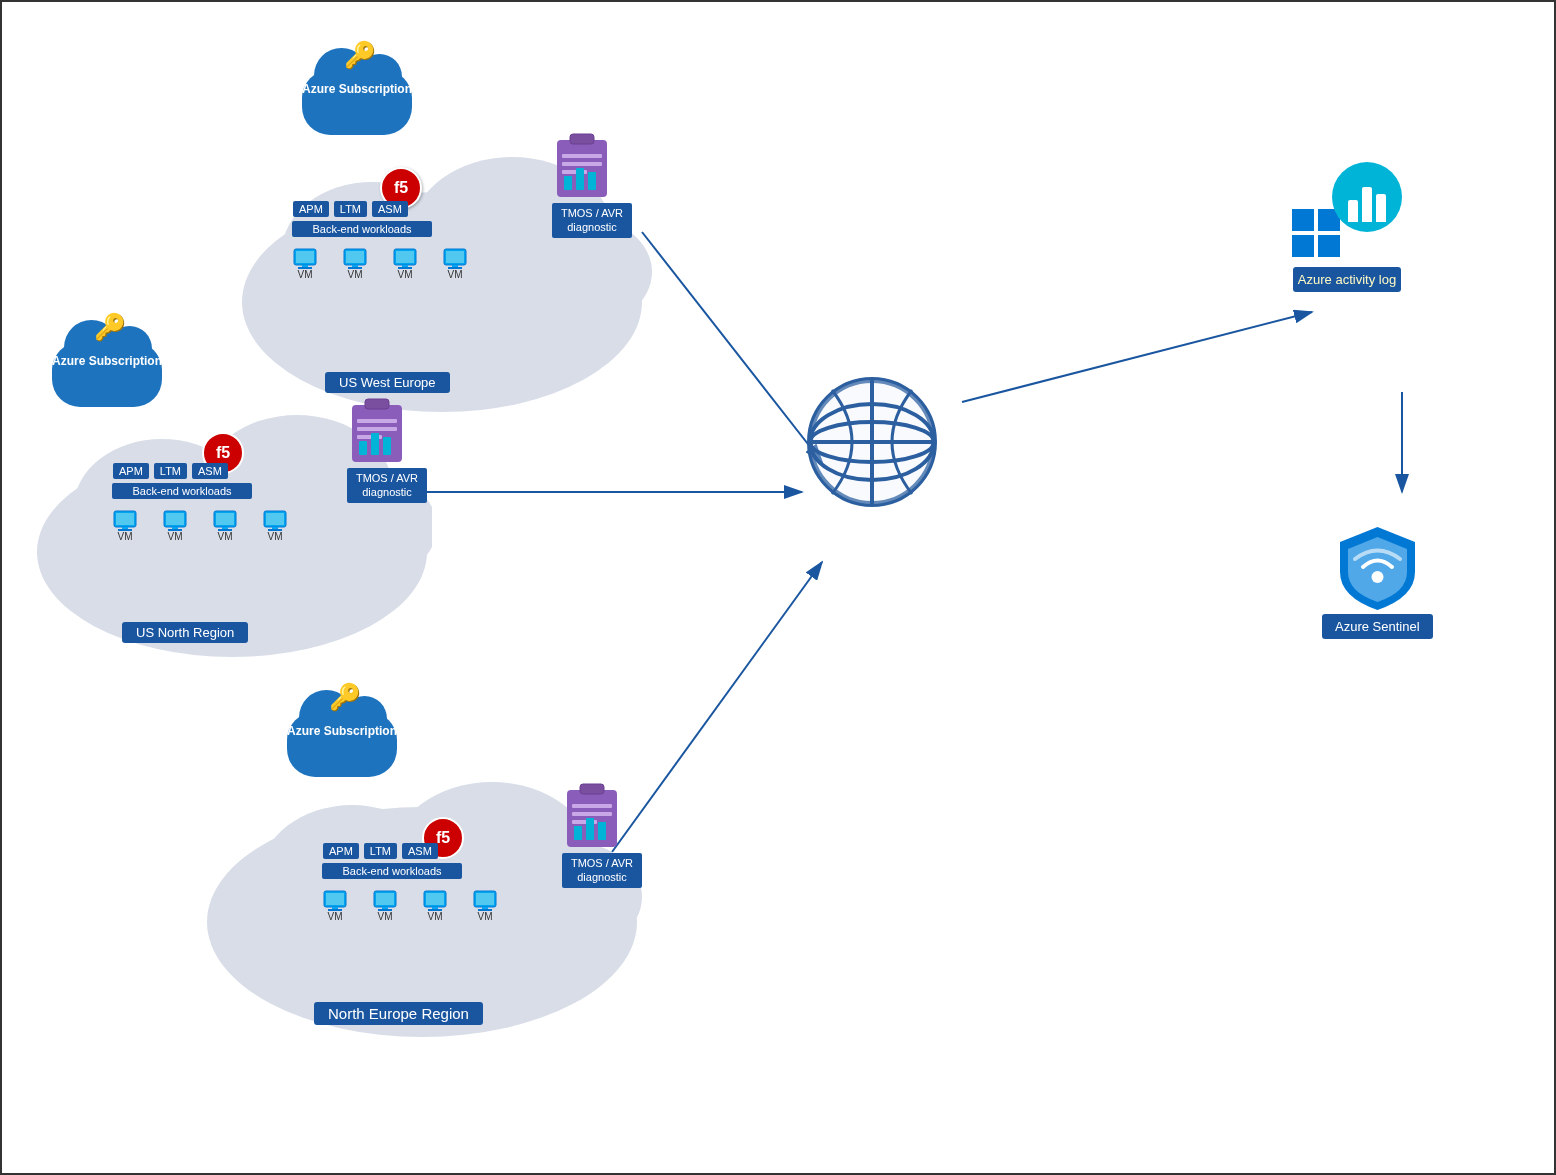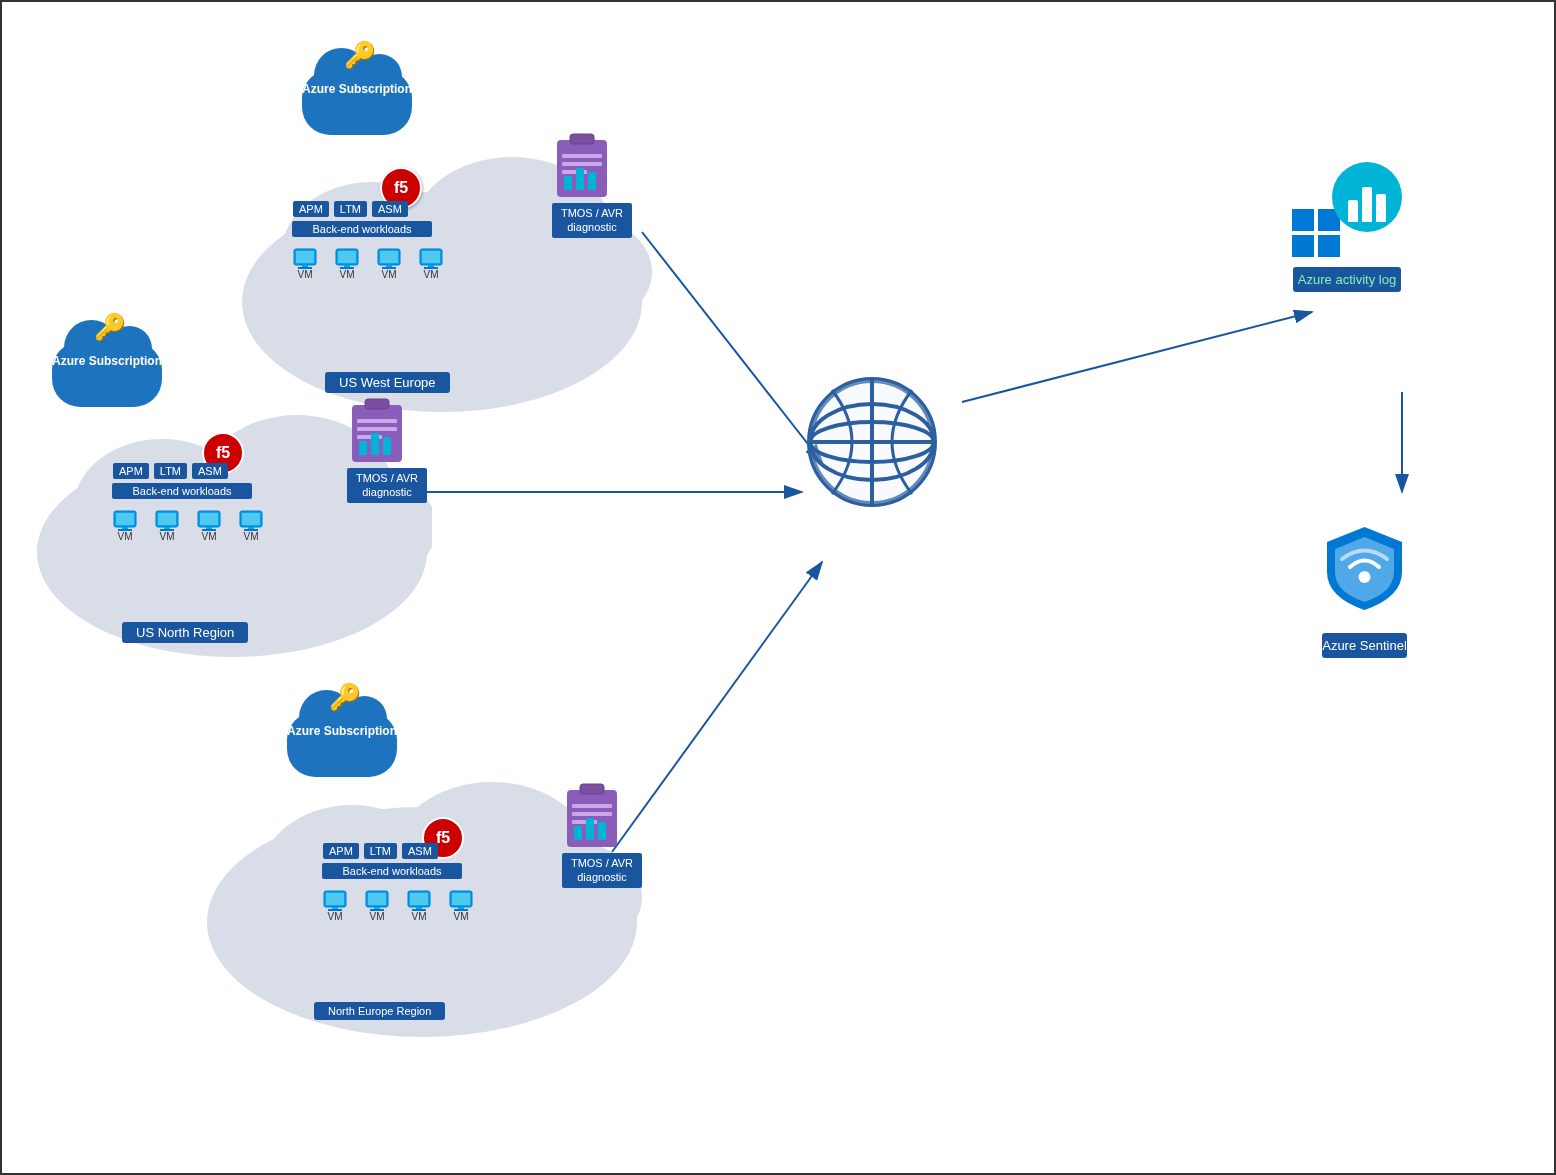--- a/index.html
+++ b/index.html
@@ -31,21 +31,21 @@
     }
 
     .module-row {
       display: flex;
       gap: 3px;
       align-items: center;
     }
 
     .vm-row {
       display: flex;
-      gap: 16px;
+      gap: 24px;
       margin-top: 6px;
       justify-content: flex-end;
     }
 
     .vm-item {
       display: flex;
       flex-direction: column;
       align-items: center;
       font-size: 10px;
       color: #333;
@@ -345,21 +345,21 @@
       <rect x="10" y="22" width="40" height="4" rx="1" fill="#c9a8e8"></rect>
       <rect x="10" y="30" width="40" height="4" rx="1" fill="#c9a8e8"></rect>
       <rect x="10" y="38" width="25" height="4" rx="1" fill="#c9a8e8"></rect>
       <rect x="12" y="44" width="8" height="14" rx="1" fill="#00b4d8"></rect>
       <rect x="24" y="36" width="8" height="22" rx="1" fill="#00b4d8"></rect>
       <rect x="36" y="40" width="8" height="18" rx="1" fill="#00b4d8"></rect>
     </svg>
     <div style="background:#1a56a0; color:#fff; font-size:11px; padding:3px 6px; text-align:center; border-radius:2px; margin-top:2px; line-height:1.3; width:80px;">TMOS / AVR<br>diagnostic</div>
   </div>
 
-  <div style="position:absolute; top:1000px; left:312px; background:#1a56a0; color:#fff; font-size:11px; padding:3px 14px; border-radius:3px; z-index:10;">North Europe Region</div>
+  <div style="position:absolute; top:1000px; left:312px; background:#1a56a0; color:#fff; font-size:15px; padding:3px 14px; border-radius:3px; z-index:10;">North Europe Region</div>
 
   <div style="position:absolute; top:370px; left:800px; width:140px; height:140px;">
     <svg width="140" height="140" viewBox="0 0 140 140">
       <circle cx="70" cy="70" r="62" fill="none" stroke="#2c5fa0" stroke-width="6"></circle>
       <circle cx="70" cy="70" r="62" fill="#e8f0fa" opacity="0.3"></circle>
 
       <ellipse cx="70" cy="70" rx="62" ry="20" fill="none" stroke="#2c5fa0" stroke-width="4"></ellipse>
       <ellipse cx="70" cy="70" rx="62" ry="38" fill="none" stroke="#2c5fa0" stroke-width="4"></ellipse>
 
       <line x1="70" y1="8" x2="70" y2="132" stroke="#2c5fa0" stroke-width="4"></line>
@@ -380,31 +380,31 @@
         <div style="width:22px; height:22px; background:#0078d4;"></div>
         <div style="width:22px; height:22px; background:#0078d4;"></div>
       </div>
 
       <div style="position:absolute; top:0; right:0; width:70px; height:70px; background:#00b4d8; border-radius:50%; display:flex; align-items:flex-end; justify-content:center; padding-bottom:10px; gap:4px;">
         <div style="width:10px; height:22px; background:#fff; border-radius:2px 2px 0 0;"></div>
         <div style="width:10px; height:35px; background:#fff; border-radius:2px 2px 0 0;"></div>
         <div style="width:10px; height:28px; background:#fff; border-radius:2px 2px 0 0;"></div>
       </div>
     </div>
-    <div style="background:#1a56a0; color:#86efac; font-size:13px; padding:5px 5px; border-radius:3px; text-align:center; margin-top:5px;">Azure activity log</div>
+    <div style="background:#1a56a0; color:#fef9c3; font-size:13px; padding:5px 5px; border-radius:3px; text-align:center; margin-top:5px;">Azure activity log</div>
   </div>
 
   <div style="position:absolute; top:520px; left:1320px; display:flex; flex-direction:column; align-items:center;">
 
     <svg width="85" height="90" viewBox="0 0 85 90">
 
       <path d="M42.5 5 L80 20 L80 50 Q80 75 42.5 88 Q5 75 5 50 L5 20 Z" fill="#0078d4"></path>
 
       <path d="M42.5 15 L72 27 L72 50 Q72 70 42.5 80 Q13 70 13 50 L13 27 Z" fill="#50a8e8"></path>
 
       <circle cx="42.5" cy="55" r="6" fill="#fff"></circle>
       <path d="M28 45 Q42.5 32 57 45" fill="none" stroke="#fff" stroke-width="4" stroke-linecap="round"></path>
       <path d="M20 37 Q42.5 20 65 37" fill="none" stroke="#fff" stroke-width="4" stroke-linecap="round" opacity="0.6"></path>
     </svg>
-    <div style="background:#1a56a0; color:#fff; font-size:13px; padding:5px 0; border-radius:3px; text-align:center; margin-top:21px;">Azure Sentinel</div>
+    <div style="background:#1a56a0; color:#fff; font-size:13px; padding:5px 13px; border-radius:3px; text-align:center; margin-top:2px;">Azure Sentinel</div>
   </div>
 
 </div>
 
 </body></html>

